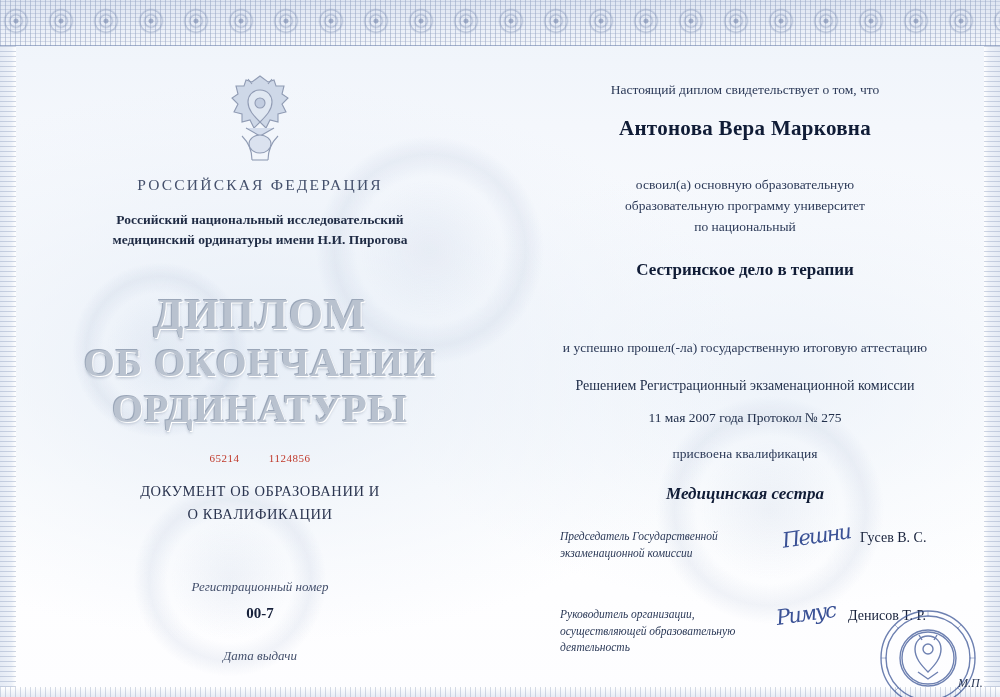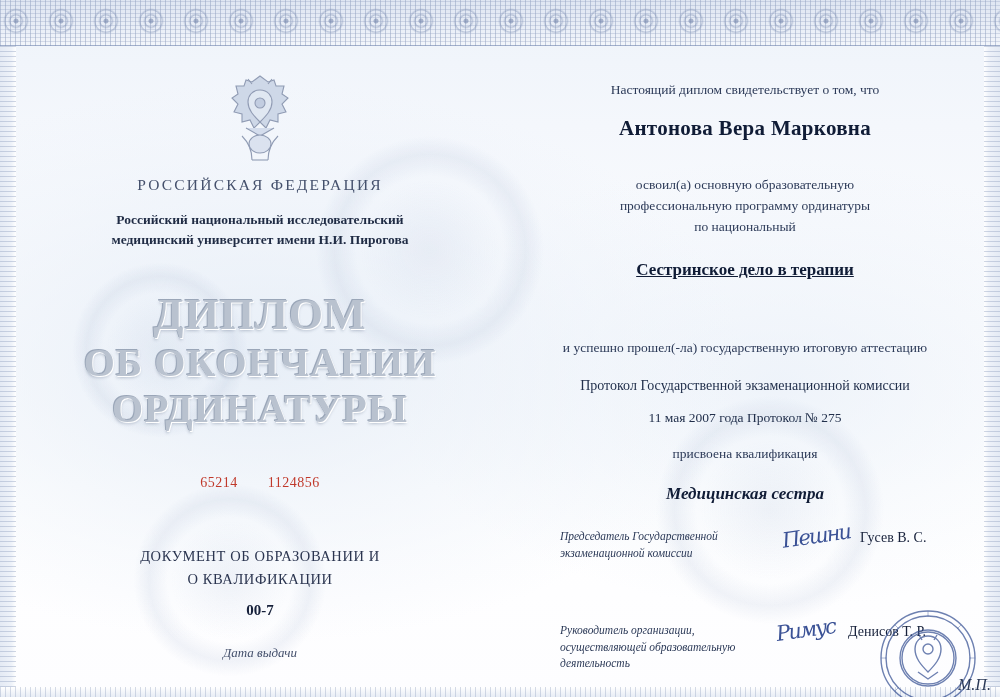--- a/index.html
+++ b/index.html
@@ -158,29 +158,29 @@
       1px 1px 0 #ffffff,
       -1px -1px 0 #9aa6b8,
       0 2px 3px rgba(120,132,155,0.45);
     white-space: nowrap;
   }
   .title-line.l1 { font-size: 44px; }
   .title-line.l2 { font-size: 40px; margin-top: 6px; }
   .title-line.l3 { font-size: 40px; margin-top: 6px; }
 
   .serial {
-    margin-top: 46px;
+    margin-top: 23px;
     color: #c0392b;
-    font-size: 14px;
+    font-size: 11px;
     letter-spacing: 0.5px;
   }
   .serial .num2 { margin-left: 26px; }
 
   .doc-kind {
-    margin-top: 54px;
+    margin-top: 16px;
     font-size: 14.5px;
     line-height: 1.6;
     color: #2b3550;
     font-variant: small-caps;
     letter-spacing: 0.6px;
   }
 
   .reg-label {
     margin-top: 52px;
     font-size: 13px;
@@ -220,21 +220,20 @@
     margin-top: 34px;
     font-size: 13.5px;
     line-height: 1.55;
     color: #2c3a58;
   }
   .r-spec {
     margin-top: 22px;
     font-size: 17px;
     font-weight: bold;
     color: #101c36;
-    text-decoration: underline;
   }
   .r-passed {
     margin-top: 60px;
     font-size: 13.5px;
     color: #2c3a58;
   }
   .r-commission {
     margin-top: 22px;
     font-size: 14px;
     color: #22304c;
@@ -313,21 +312,21 @@
     width: 120px;
     height: 120px;
     opacity: 0.82;
   }
   .stamp svg { display: block; }
 
   .mp {
     position: absolute;
     left: 958px;
     top: 676px;
-    font-size: 16px;
+    font-size: 12px;
     font-style: italic;
     color: #2c3a58;
   }
 </style>
 </head>
 <body>
 
 <div class="diploma">
 
   <div class="top-band"></div>
@@ -355,76 +354,77 @@
           <path d="M30 90 L46 90"></path>
           <ellipse cx="38" cy="74" rx="11" ry="9" fill="#d6dfee"></ellipse>
         </g>
       </svg>
     </div>
 
     <div class="country">РОССИЙСКАЯ  ФЕДЕРАЦИЯ</div>
 
     <div class="univ">
       <div>Российский национальный исследовательский</div>
-      <div>медицинский университет имени Н.И. Пирогова</div>
+      <div>медицинский ординатуры имени Н.И. Пирогова</div>
     </div>
 
     <div class="title-block">
       <div class="title-line l1">ДИПЛОМ</div>
       <div class="title-line l2">ОБ ОКОНЧАНИИ</div>
       <div class="title-line l3">ОРДИНАТУРЫ</div>
     </div>
 
     <div class="serial">
       <span>65214</span>
       <span class="num2">1124856</span>
     </div>
 
     <div class="doc-kind">
       <div>ДОКУМЕНТ ОБ ОБРАЗОВАНИИ И</div>
       <div>О КВАЛИФИКАЦИИ</div>
     </div>
 
+    <div class="reg-label">Регистрационный номер</div>
     <div class="reg-value">00-7</div>
 
     <div class="date-label">Дата выдачи</div>
 
   </div>
 
   <div class="right-col">
     <div class="r-lead">Настоящий диплом свидетельствует о том, что</div>
     <div class="r-name">Антонова Вера Марковна</div>
 
     <div class="r-prog">
       <div>освоил(а) основную образовательную</div>
-      <div>профессиональную программу ординатуры</div>
+      <div>образовательную программу университет</div>
       <div>по национальный</div>
     </div>
 
     <div class="r-spec">Сестринское дело в терапии</div>
 
     <div class="r-passed">и успешно прошел(-ла) государственную итоговую аттестацию</div>
-    <div class="r-commission">Протокол Государственной экзаменационной комиссии</div>
+    <div class="r-commission">Решением Регистрационный экзаменационной комиссии</div>
     <div class="r-protocol">11 мая 2007  года Протокол № 275</div>
     <div class="r-assigned">присвоена квалификация</div>
     <div class="r-qual">Медицинская сестра</div>
   </div>
 
   <div class="sig-area">
 
     <div class="sig-row r1">
       <div class="sig-role">
         <div>Председатель Государственной</div>
         <div>экзаменационной комиссии</div>
       </div>
       <div class="sig-mark">Пешни</div>
       <div class="sig-name">Гусев В. С.</div>
     </div>
 
-    <div class="sig-row r2" style="margin-top:38px;">
+    <div class="sig-row r2" style="margin-top:22px;">
       <div class="sig-role">
         <div>Руководитель организации,</div>
         <div>осуществляющей образовательную</div>
         <div>деятельность</div>
       </div>
       <div class="sig-mark">Римус</div>
       <div class="sig-name">Денисов Т. Р.</div>
     </div>
 
   </div>

